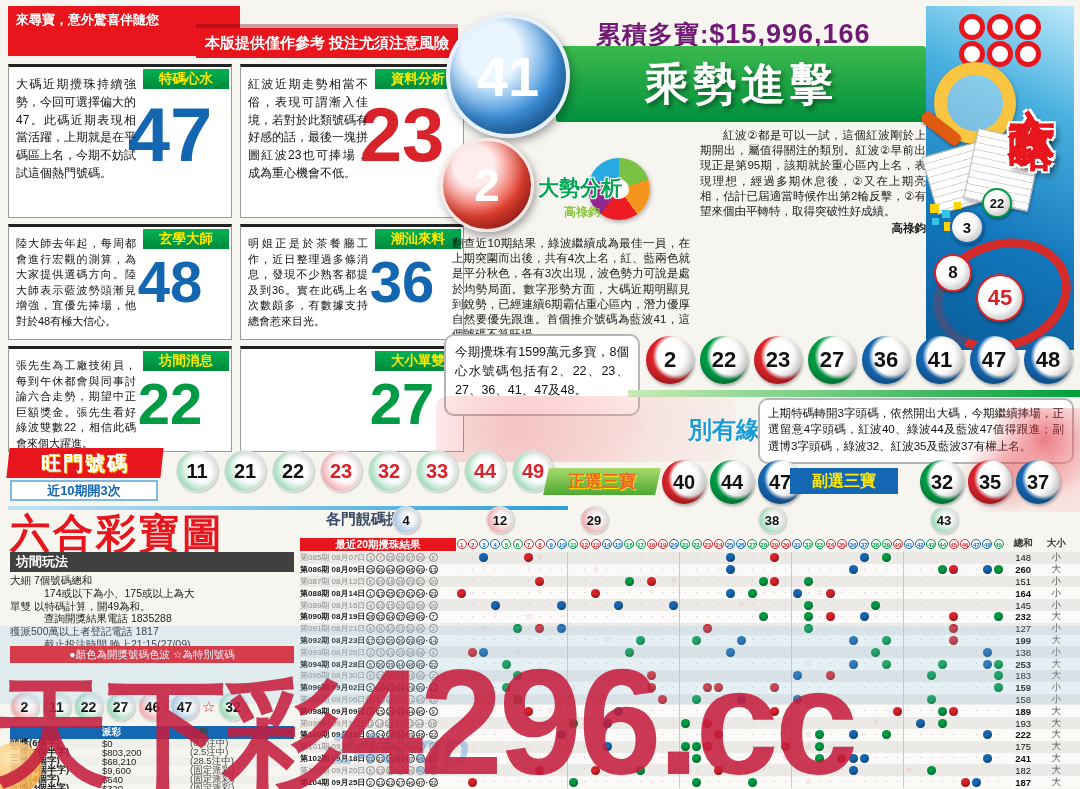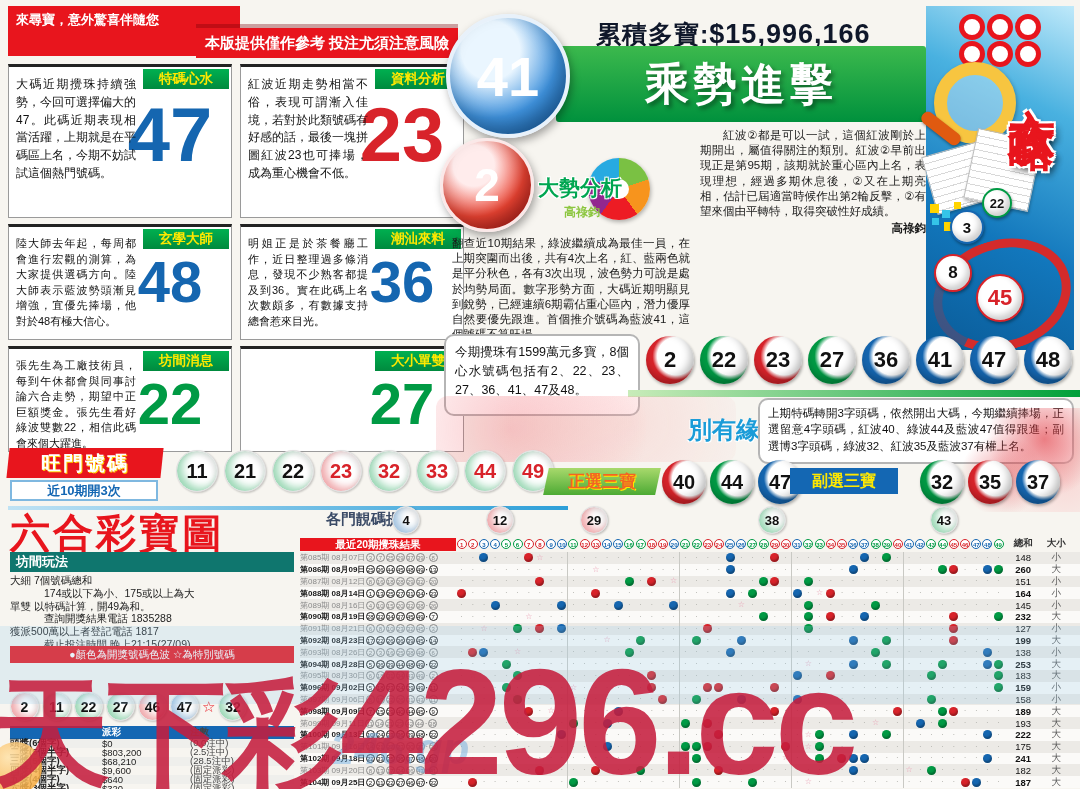--- a/index.html
+++ b/index.html
@@ -16,21 +16,21 @@
     box-shadow:0 -4px 0 rgba(120,0,10,.35);}
   
   #tip-grid{left:8px;top:64px;width:456px;height:392px;}
   .tip-box{position:absolute;background:#fff;border:1px solid #9a9a9a;border-top:3px solid #222;box-sizing:border-box;}
   .tip-label{position:absolute;top:2px;right:2px;width:86px;height:20px;background:linear-gradient(#00b050,#008a3e);
     color:#ffe800;font-weight:bold;font-size:13.5px;display:flex;align-items:center;justify-content:center;}
   .tip-num{position:absolute;right:0;top:22px;width:122px;text-align:center;font-weight:900;line-height:1;}
   .tip-text{position:absolute;left:7px;top:9px;width:120px;font-size:12px;line-height:1.48;text-align:justify;color:#111;}
   .tip-text.small{font-size:11px;line-height:1.42;}
   
-  #jackpot-line{left:596px;top:18px;color:#0f172a;font-weight:900;font-size:25px;letter-spacing:1px;}
+  #jackpot-line{left:596px;top:18px;color:#701a75;font-weight:900;font-size:25px;letter-spacing:1px;}
   #jackpot-line .amt{font-size:27px;}
   #headline-band{left:556px;top:46px;width:370px;height:76px;background:linear-gradient(180deg,#3cb94d,#00913d);
     display:flex;align-items:center;justify-content:center;border-radius:3px;}
   #headline-title{color:#fff;font-weight:900;font-size:44px;letter-spacing:4px;
     text-shadow:3px 3px 4px rgba(0,0,0,.4);}
   .bigball{border-radius:50%;display:flex;align-items:center;justify-content:center;font-weight:900;color:#fff;
     box-shadow:2px 4px 8px rgba(0,0,0,.35), inset -6px -10px 18px rgba(0,0,0,.25);}
   #ball-41{left:446px;top:14px;width:116px;height:116px;font-size:56px;
     background:radial-gradient(circle at 35% 28%,#eaf6ff 0 26%,#3f92dd 60%,#0a55a0 100%);border:4px solid #e8f1fa;}
   #ball-2{left:440px;top:138px;width:88px;height:88px;font-size:46px;
@@ -108,21 +108,21 @@
   #secondary-label{left:790px;top:468px;width:108px;height:26px;background:#1467b3;
     display:flex;align-items:center;justify-content:center;color:#ffe800;font-weight:900;font-size:16px;}
   #primary-balls{left:662px;top:460px;display:flex;gap:4px;}
   #secondary-balls{left:920px;top:460px;display:flex;gap:4px;}
   #corner-ornament{left:938px;top:408px;width:142px;height:104px;
     background:radial-gradient(circle at 75% 30%,rgba(220,30,40,.55),transparent 45%),
                radial-gradient(circle at 45% 65%,rgba(220,30,40,.4),transparent 40%),
                radial-gradient(circle at 90% 70%,rgba(250,190,190,.5),transparent 50%);}
   
   #baotu-title{left:10px;top:506px;color:#e8151d;font-weight:900;font-size:40px;letter-spacing:3px;}
-  #fangwan-bar{left:10px;top:552px;width:284px;height:20px;background:#0f766e;color:#fff;font-weight:bold;
+  #fangwan-bar{left:10px;top:552px;width:284px;height:20px;background:#404040;color:#fff;font-weight:bold;
     font-size:13px;display:flex;align-items:center;padding-left:6px;box-sizing:border-box;}
   #rules-list{left:10px;top:575px;width:284px;font-size:10.5px;line-height:1.12;color:#222;}
   #rules-list div{margin-bottom:1px;padding:0;}
   #rules-list div:nth-child(even){padding-left:34px;}
   #note-bar{left:10px;top:646px;width:284px;height:17px;background:#e8151d;color:#fff;font-size:10.5px;
     display:flex;align-items:center;justify-content:center;}
   #result-line{left:10px;top:663px;width:284px;}
   #result-brand{color:#e8151d;font-weight:900;font-size:25px;letter-spacing:2px;}
   #result-sub{color:#1467b3;font-weight:bold;font-size:13.5px;margin-left:6px;}
   #result-balls{left:10px;top:692px;display:flex;align-items:center;gap:3px;}

